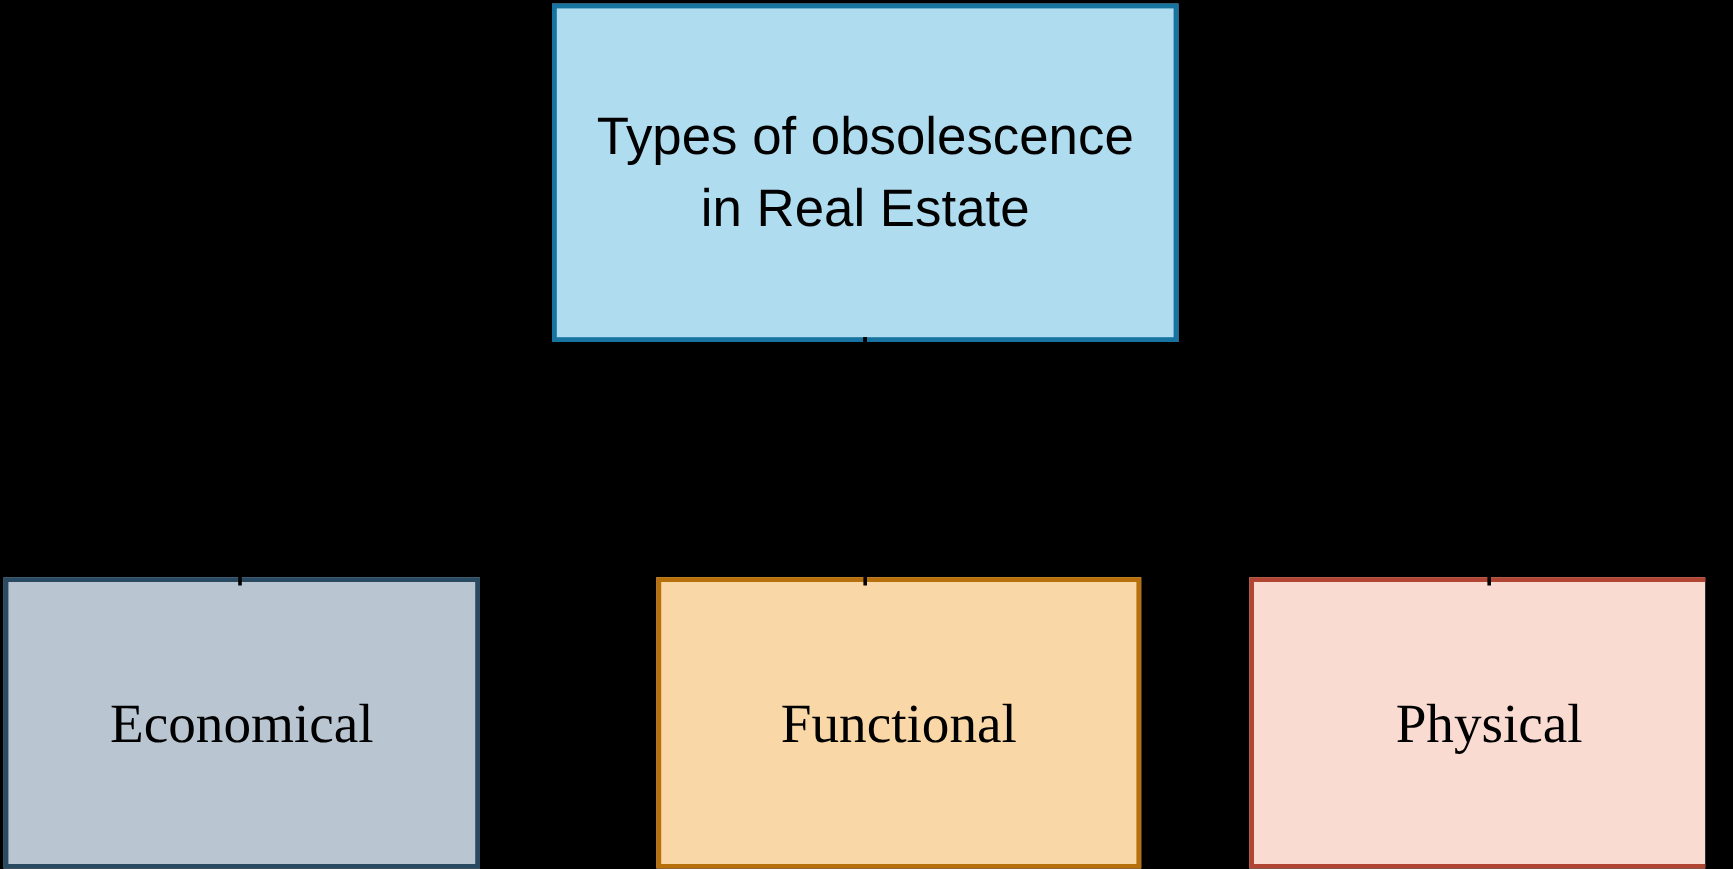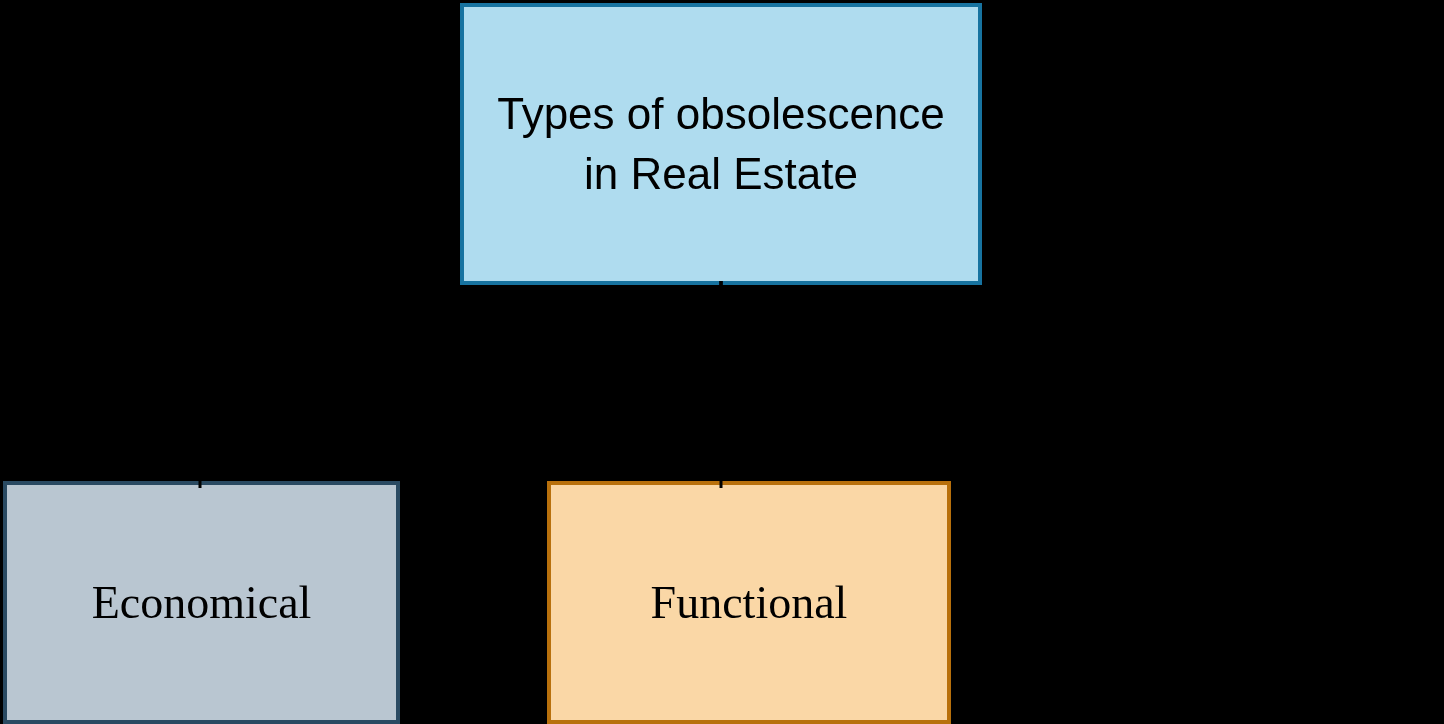--- a/index.html
+++ b/index.html
@@ -59,20 +59,23 @@
   </div>
 
   <div class="node node-child node-economical" style="background-color: rgb(185, 198, 209); border-color: rgb(42, 74, 98); color: rgb(0, 0, 0);">
     <div class="label">Economical</div>
   </div>
 
   <div class="node node-child node-functional" style="background-color: rgb(250, 215, 166); border-color: rgb(184, 112, 12); color: rgb(0, 0, 0);">
     <div class="label">Functional</div>
   </div>
 
+  <div class="node node-child node-physical" style="background-color: rgb(249, 219, 210); border-color: rgb(176, 69, 52); color: rgb(0, 0, 0);">
+    <div class="label">Physical</div>
+  </div>
 
   <svg class="connectors" viewBox="0 0 1444 724" xmlns="http://www.w3.org/2000/svg">
     <polyline points="721,281 721,383 200,383 200,488" style="stroke: rgb(0, 0, 0);"></polyline>
     <polyline points="721,281 721,488" style="stroke: rgb(0, 0, 0);"></polyline>
     <polyline points="721,281 721,383 1241,383 1241,488" style="stroke: rgb(0, 0, 0);"></polyline>
   </svg>
 
 </div>
 
 </body></html>

